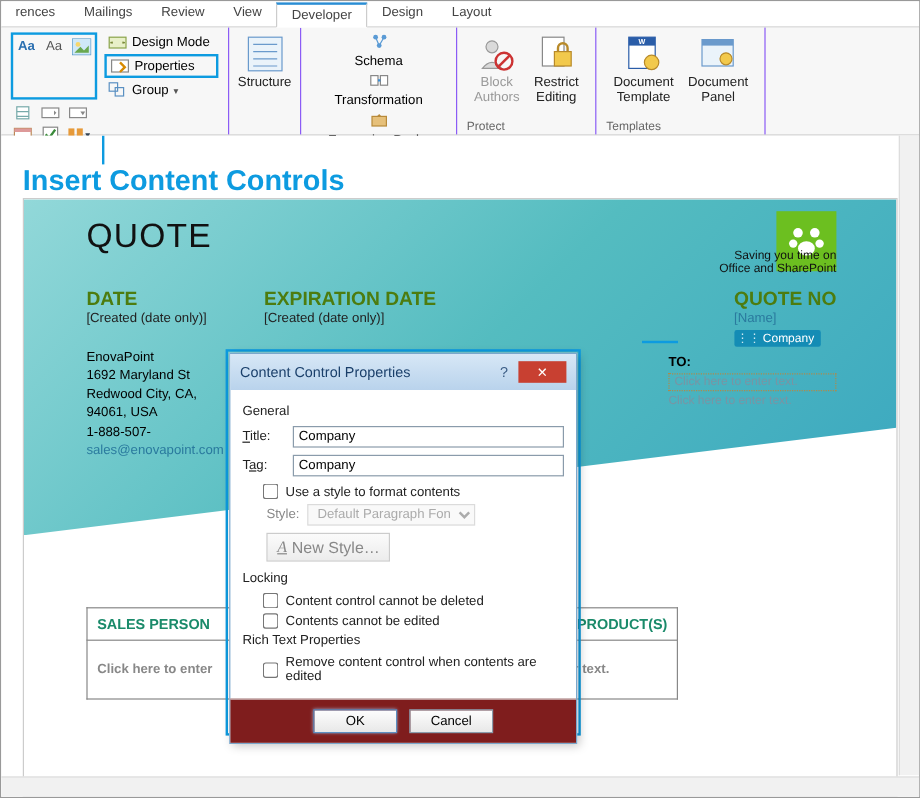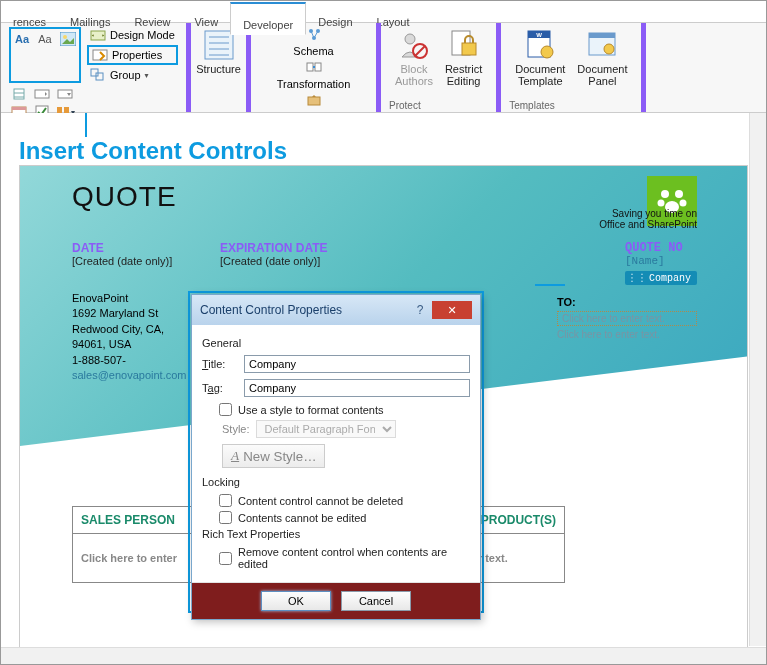--- a/index.html
+++ b/index.html
@@ -1,25 +1,25 @@
 <!DOCTYPE html>
 <html><head>
 <meta charset="utf-8">
 <style>
 * { box-sizing: border-box; margin: 0; padding: 0; }
 body { font-family: "Segoe UI", Tahoma, sans-serif; font-size: 11px; background: #fff; width: 767px; height: 665px; overflow: hidden; position: relative; border: 1px solid #999; }
 
 
 .tabs { display: flex; height: 22px; background: #fff; border-bottom: 1px solid #ccc; padding-left: 0; }
-.tab { padding: 15px 12px; color: #444; cursor: pointer; }
+.tab { padding: 3px 12px; color: #444; cursor: pointer; }
 .tab.active { border: 1px solid #ccc; border-bottom: 1px solid #fff; border-top: 2px solid #2a8dd4; background: #fff; position: relative; top: 1px; }
 
 
 .ribbon { display: flex; height: 90px; background: #f7f7f7; border-bottom: 1px solid #ccc; }
-.group { border-right: 5px solid #8b5cf6; padding: 4px 8px 1px 8px; display: flex; flex-direction: column; justify-content: space-between; }
+.group { border-right: 1px solid #8b5cf6; padding: 4px 8px 1px 8px; display: flex; flex-direction: column; justify-content: space-between; }
 .group-label { color: #666; font-size: 10px; padding-top: 2px; }
 
 .controls-grid { display: flex; gap: 6px; }
 .controls-col { display: flex; flex-direction: column; gap: 2px; }
 .icon-btn { width: 20px; height: 18px; display: flex; align-items: center; justify-content: center; color: #345; font-size: 11px; }
 .btn-row { display: flex; align-items: center; gap: 4px; padding: 1px 3px; cursor: pointer; }
 
 .highlight-blue { border: 2px solid #0d9be0; }
 .big-btn { display: flex; flex-direction: column; align-items: center; padding: 2px 6px; gap: 2px; }
 .big-btn .ic { width: 32px; height: 32px; display: flex; align-items: center; justify-content: center; }
@@ -30,27 +30,27 @@
 
 .doc-wrap { position: absolute; top: 112px; left: 0; right: 0; bottom: 0; background: #fff; overflow: hidden; }
 .callout-title { position: absolute; top: 24px; left: 18px; font-size: 24px; font-weight: 700; color: #0d9be0; }
 .callout-line-v { position: absolute; top: 0; left: 84px; width: 2px; height: 24px; background: #0d9be0; }
 
 .page { position: absolute; top: 52px; left: 18px; right: 18px; bottom: 0; background: #fff; border: 1px solid #ccc; overflow: hidden; }
 .page-header { position: absolute; top: 0; left: 0; right: 0; height: 280px; background: linear-gradient(135deg, #92d8d9, #54bcc0 50%, #3aa7c0); clip-path: polygon(0 0, 100% 0, 100% 68%, 0 100%); }
 .quote-logo { position: absolute; top: 10px; right: 50px; width: 50px; height: 50px; background: #6cbf20; display: flex; align-items: center; justify-content: center; color: #fff; font-size: 24px; }
 
 .quote-h1 { position: absolute; top: 15px; left: 52px; font-size: 28px; font-weight: 400; letter-spacing: 1px; color: #111; }
-.label-bold { font-weight: 700; font-size: 12px; color: #8b5cf6; }
+.label-bold { font-weight: 700; font-size: 16px; color: #4d7c0f; }
 .field-ph { color: #222; font-size: 11px; }
 .blue-link { color: #2a7a9e; }
 
 .col-date { position: absolute; top: 75px; left: 52px; }
 .col-exp { position: absolute; top: 75px; left: 200px; }
-.col-qno { position: absolute; top: 75px; right: 50px; text-align: left; font-family: Liberation Mono, monospace; }
+.col-qno { position: absolute; top: 75px; right: 50px; text-align: left; }
 .col-from { position: absolute; top: 125px; left: 52px; line-height: 1.4; font-size: 11px; }
 .col-to { position: absolute; top: 130px; right: 50px; width: 140px; }
 .to-head { font-weight: 700; text-align: left; }
 .cc-tag { display: inline-flex; align-items: center; background: #148cb5; color: #fff; font-size: 10px; padding: 1px 6px 1px 2px; border-radius: 2px; gap: 2px; }
 .cc-tag .dots { color: #cfeaf2; font-size: 10px; }
 .cc-placeholder { border: 1px dotted #b08a4a; color: #7a94a3; font-size: 10px; padding: 1px 4px; margin-top: 3px; display: block; }
 
 .cc-connector { position: absolute; top: 118px; right: 182px; width: 30px; height: 2px; background: #0d9be0; }
 
 .sales-table { position: absolute; top: 340px; left: 52px; right: 50px; border-collapse: collapse; }

